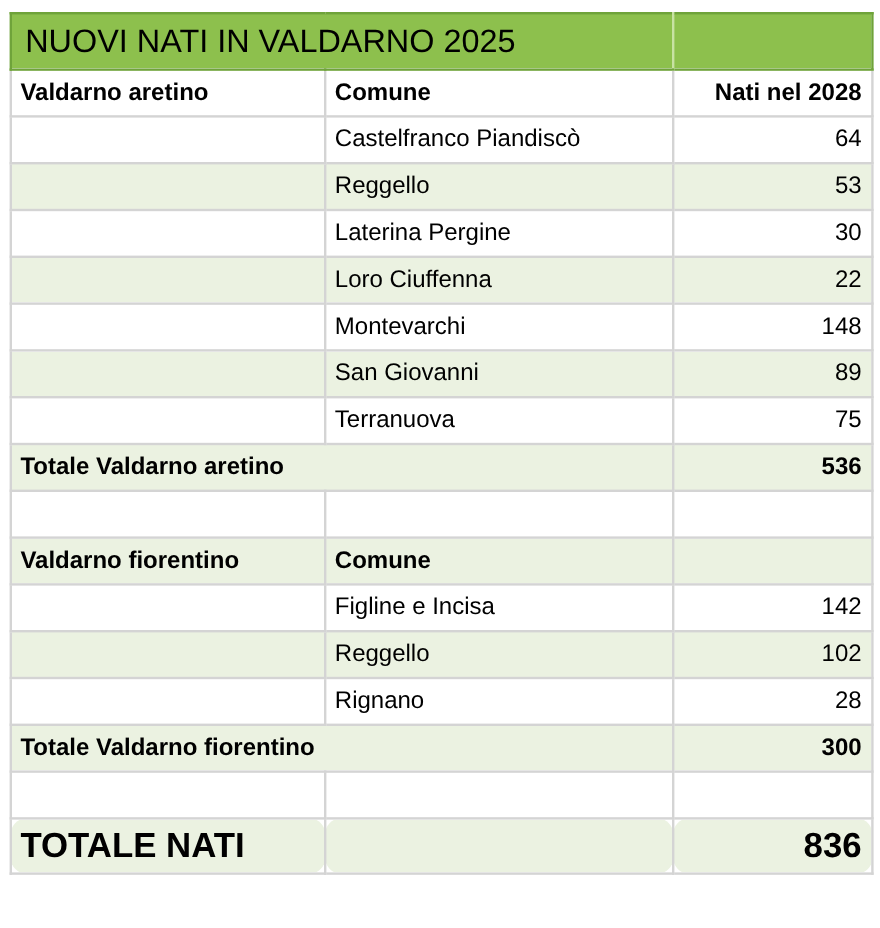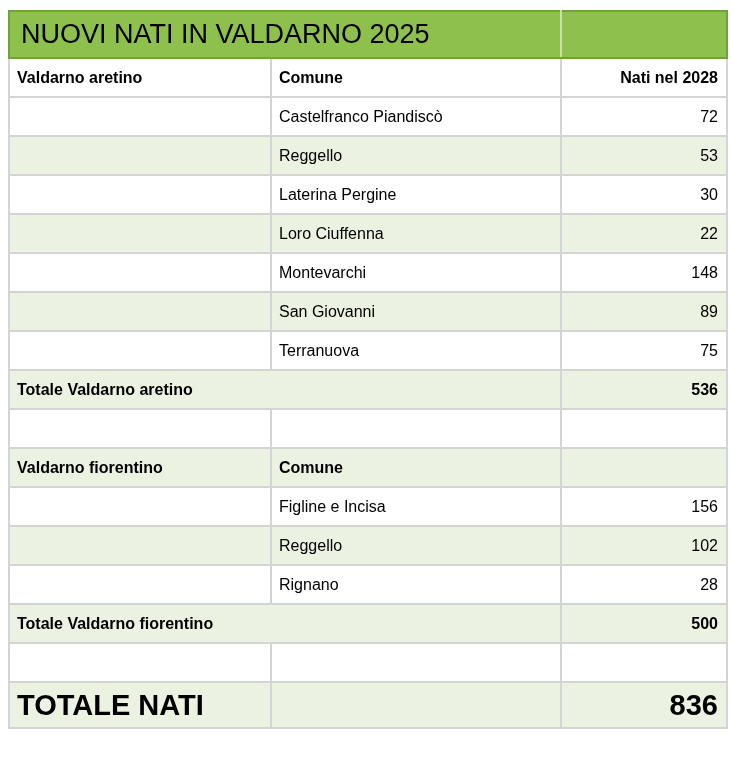--- a/index.html
+++ b/index.html
@@ -22,21 +22,21 @@
     table-layout: fixed;
   }
   col.c1 { width: 262px; }
   col.c2 { width: 290px; }
   col.c3 { width: 166px; }
   td {
     border: 2px solid var(--grid-gray, #D4D4D4);
     height: 39px;
     box-sizing: border-box;
     padding: 0 8px 0 7px;
-    font-size: 16px;
+    font-size: 20px;
     vertical-align: middle;
     white-space: nowrap;
     overflow: hidden;
     background: #ffffff;
   }
   tr.title-row td {
     background: var(--header-green, #8DC04D);
     border: 2px solid var(--header-green-border, #6FA33A);
     height: 47px;
     font-size: 27px;
@@ -44,20 +44,21 @@
   }
   tr.title-row td.title-cell   { border-right: 2px solid var(--title-divider, #C8E2A3); }
   tr.title-row td.title-spacer { border-left: 2px solid var(--title-divider, #C8E2A3); }
   td.tint { background: var(--row-tint, #EBF2E1); }
   .bold { font-weight: bold; }
   .num  { text-align: right; }
   tr.grand-row td {
     height: 46px;
     font-size: 29px;
     font-weight: bold;
+    border-radius: 13px;
   }
 </style>
 </head>
 <body>
 
 <div class="sheet">
   <table>
     <colgroup>
       <col class="c1">
         <col class="c2">
@@ -72,21 +73,21 @@
 
     <tr>
       <td class="bold">Valdarno aretino</td>
       <td class="bold">Comune</td>
       <td class="bold num">Nati nel 2028</td>
     </tr>
 
     <tr>
       <td></td>
       <td>Castelfranco Piandiscò</td>
-      <td class="num">72</td>
+      <td class="num">64</td>
     </tr>
     <tr>
       <td class="tint"></td>
       <td class="tint">Reggello</td>
       <td class="tint num">53</td>
     </tr>
     <tr>
       <td></td>
       <td>Laterina Pergine</td>
       <td class="num">30</td>
@@ -125,36 +126,36 @@
 
     <tr>
       <td class="tint bold">Valdarno fiorentino</td>
       <td class="tint bold">Comune</td>
       <td class="tint"></td>
     </tr>
 
     <tr>
       <td></td>
       <td>Figline e Incisa</td>
-      <td class="num">156</td>
+      <td class="num">142</td>
     </tr>
     <tr>
       <td class="tint"></td>
       <td class="tint">Reggello</td>
       <td class="tint num">102</td>
     </tr>
     <tr>
       <td></td>
       <td>Rignano</td>
       <td class="num">28</td>
     </tr>
 
     <tr>
       <td colspan="2" class="tint bold">Totale Valdarno fiorentino</td>
-      <td class="tint bold num">500</td>
+      <td class="tint bold num">300</td>
     </tr>
 
     <tr>
       <td></td>
       <td></td>
       <td></td>
     </tr>
 
     <tr class="grand-row">
       <td class="tint">TOTALE NATI</td>

